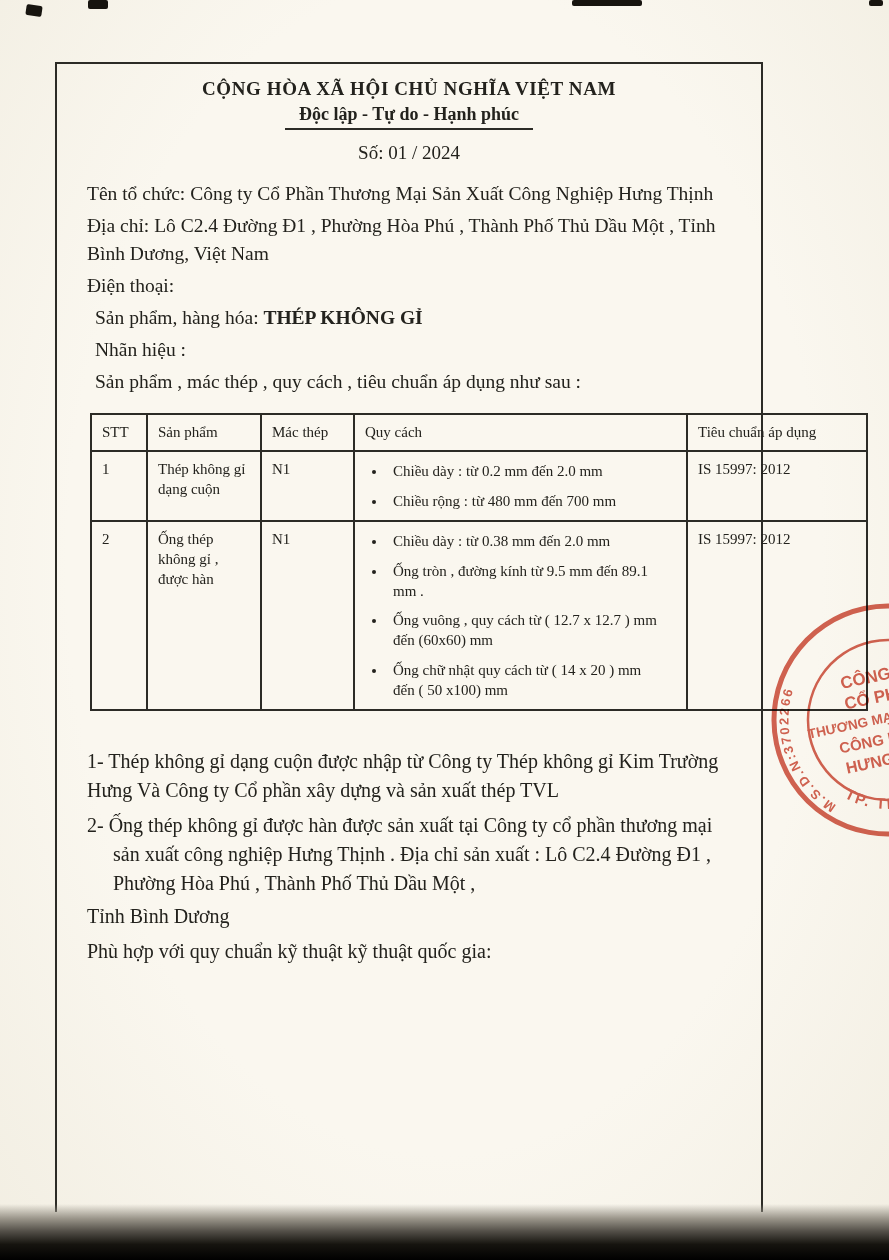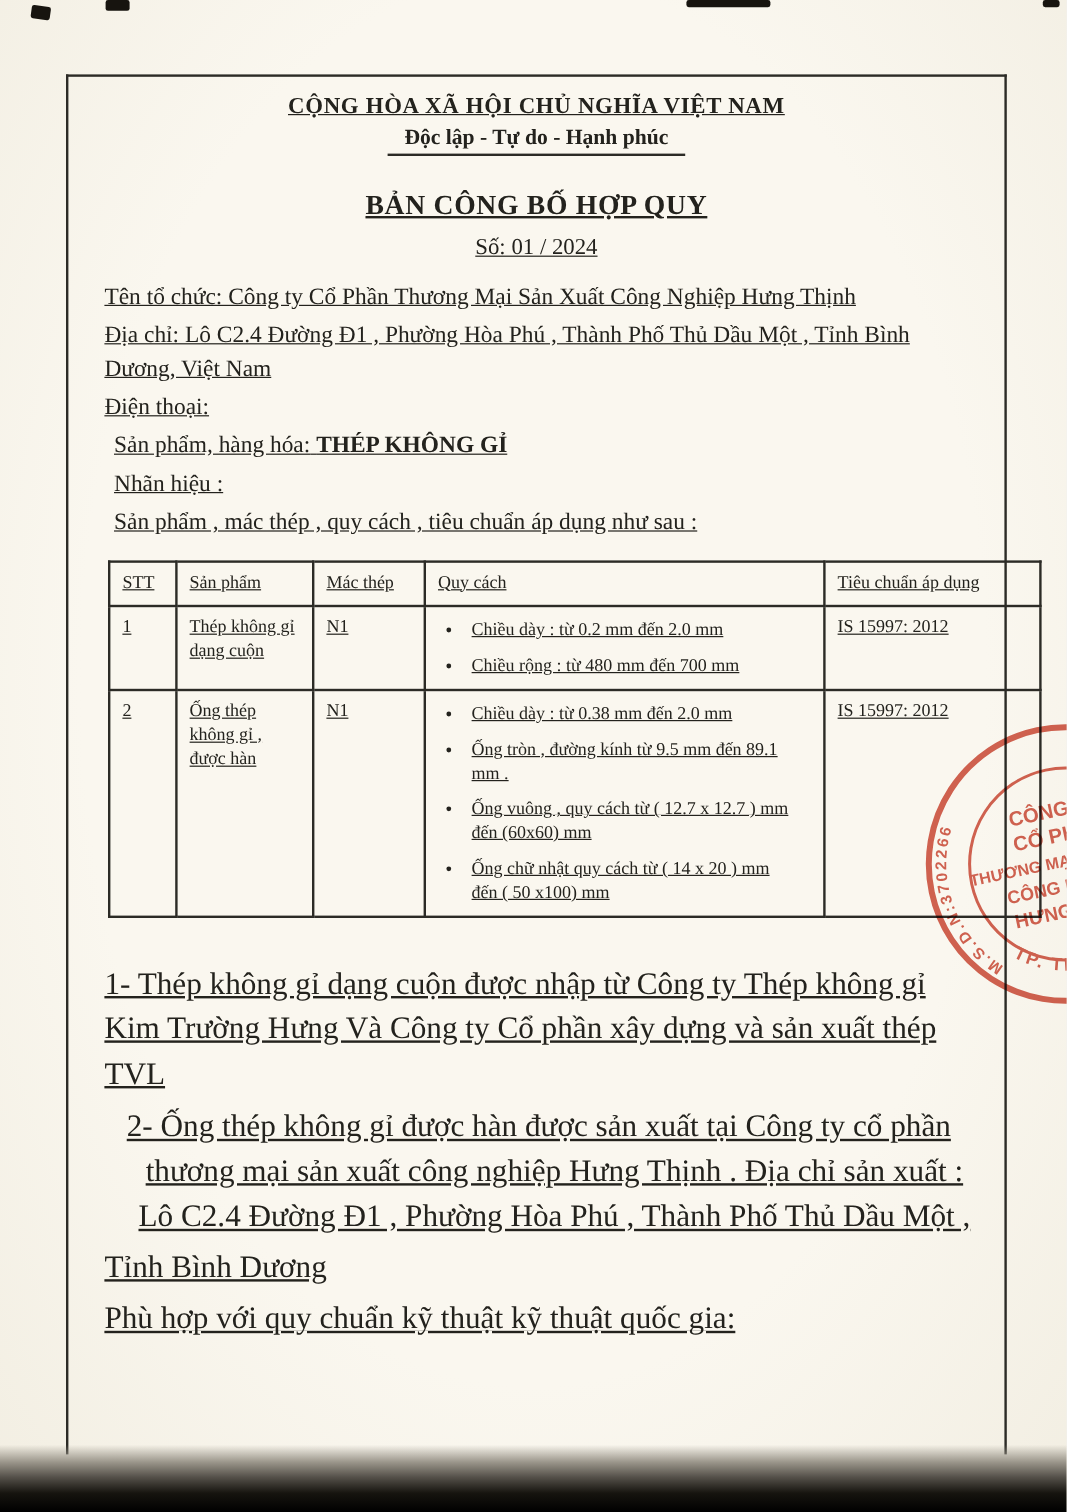--- a/index.html
+++ b/index.html
@@ -23,22 +23,22 @@
     position:absolute; left:0; bottom:0; width:100%; height:56px;
     background:linear-gradient(180deg, rgba(150,145,133,0) 0%, #9a958a 26%, #55514a 48%, #16140f 72%, #000 100%);
   }
   .corner-light {
     position:absolute; left:0; bottom:2px; width:130px; height:22px;
     background:#75716a; opacity:.45; transform:skewY(-4deg);
   }
 
   
   .frame {
-    position:absolute; left:55px; top:62px; width:784px; height:1150px;
-    border:2px solid #2c2b26; border-bottom:none;text-decoration:underline;
+    position:absolute; left:55px; top:62px; width:708px; height:1150px;
+    border:2px solid #2c2b26; border-bottom:none;
   }
 
   .header-block { text-align:center; margin-top:14px; }
   .nat-line1 { font-size:19px; font-weight:bold; letter-spacing:.6px; }
   .nat-line2 {
     display:inline-block; font-size:18px; font-weight:bold;
     border-bottom:2px solid #2c2b26; padding:1px 14px 3px; margin-top:3px;
   }
   .doc-title { text-align:center; font-size:23px; font-weight:bold; letter-spacing:.6px; margin-top:28px; }
   .doc-number { text-align:center; font-size:19px; margin-top:12px; }
@@ -61,23 +61,23 @@
   .col-prod { width:114px; }
   .col-mac  { width:93px; }
   .col-quy  { width:333px; }
   .col-std  { width:180px; }
   .cell-center { text-align:center; }
   .cell-justify { text-align:justify; }
   .doc-table ul { list-style:disc; margin:2px 0 0 22px; padding-right:14px; }
   .doc-table li { margin-bottom:10px; padding-left:6px; text-align:left; }
   .doc-table li:last-child { margin-bottom:0; }
 
-  .notes { margin:36px 26px 0 30px; font-size:26px; line-height:1.45; }
+  .notes { margin:36px 26px 0 30px; font-size:20px; line-height:1.45; }
   .note-1 { margin-bottom:6px; text-align:left; }
-  .note-2 { padding-left:26px; text-indent:-26px;text-align:center; }
+  .note-2 { padding-left:26px; text-indent:-26px; }
   .province { margin-top:4px; }
   .conformity { margin-top:6px; }
   .regulation {
     margin:8px -22px 0 -26px; text-indent:32px; text-align:justify;
   }
 
   
   .stamp {
     position:absolute; left:766px; top:598px;
     transform:rotate(-12deg); opacity:.88;
@@ -95,21 +95,20 @@
   <div class="artifact a3"></div>
   <div class="artifact a4"></div>
 
   <div class="frame">
 
     <div class="header-block">
       <div class="nat-line1">CỘNG HÒA XÃ HỘI CHỦ NGHĨA VIỆT NAM</div>
       <div><span class="nat-line2">Độc lập - Tự do - Hạnh phúc</span></div>
     </div>
 
-    <div class="doc-title">BẢN CÔNG BỐ HỢP QUY</div>
     <div class="doc-number">Số: 01 / 2024</div>
 
     <div class="body-block">
       <div class="line">Tên tổ chức: Công ty Cổ Phần Thương Mại Sản Xuất Công Nghiệp Hưng Thịnh</div>
       <div class="line">Địa chỉ: Lô C2.4 Đường Đ1 , Phường Hòa Phú , Thành Phố Thủ Dầu Một , Tỉnh Bình Dương, Việt Nam</div>
       <div class="line">Điện thoại:</div>
       <div class="line indented">
         <span>Sản phẩm, hàng hóa:</span>
         <span class="bold">THÉP KHÔNG GỈ</span>
       </div>

